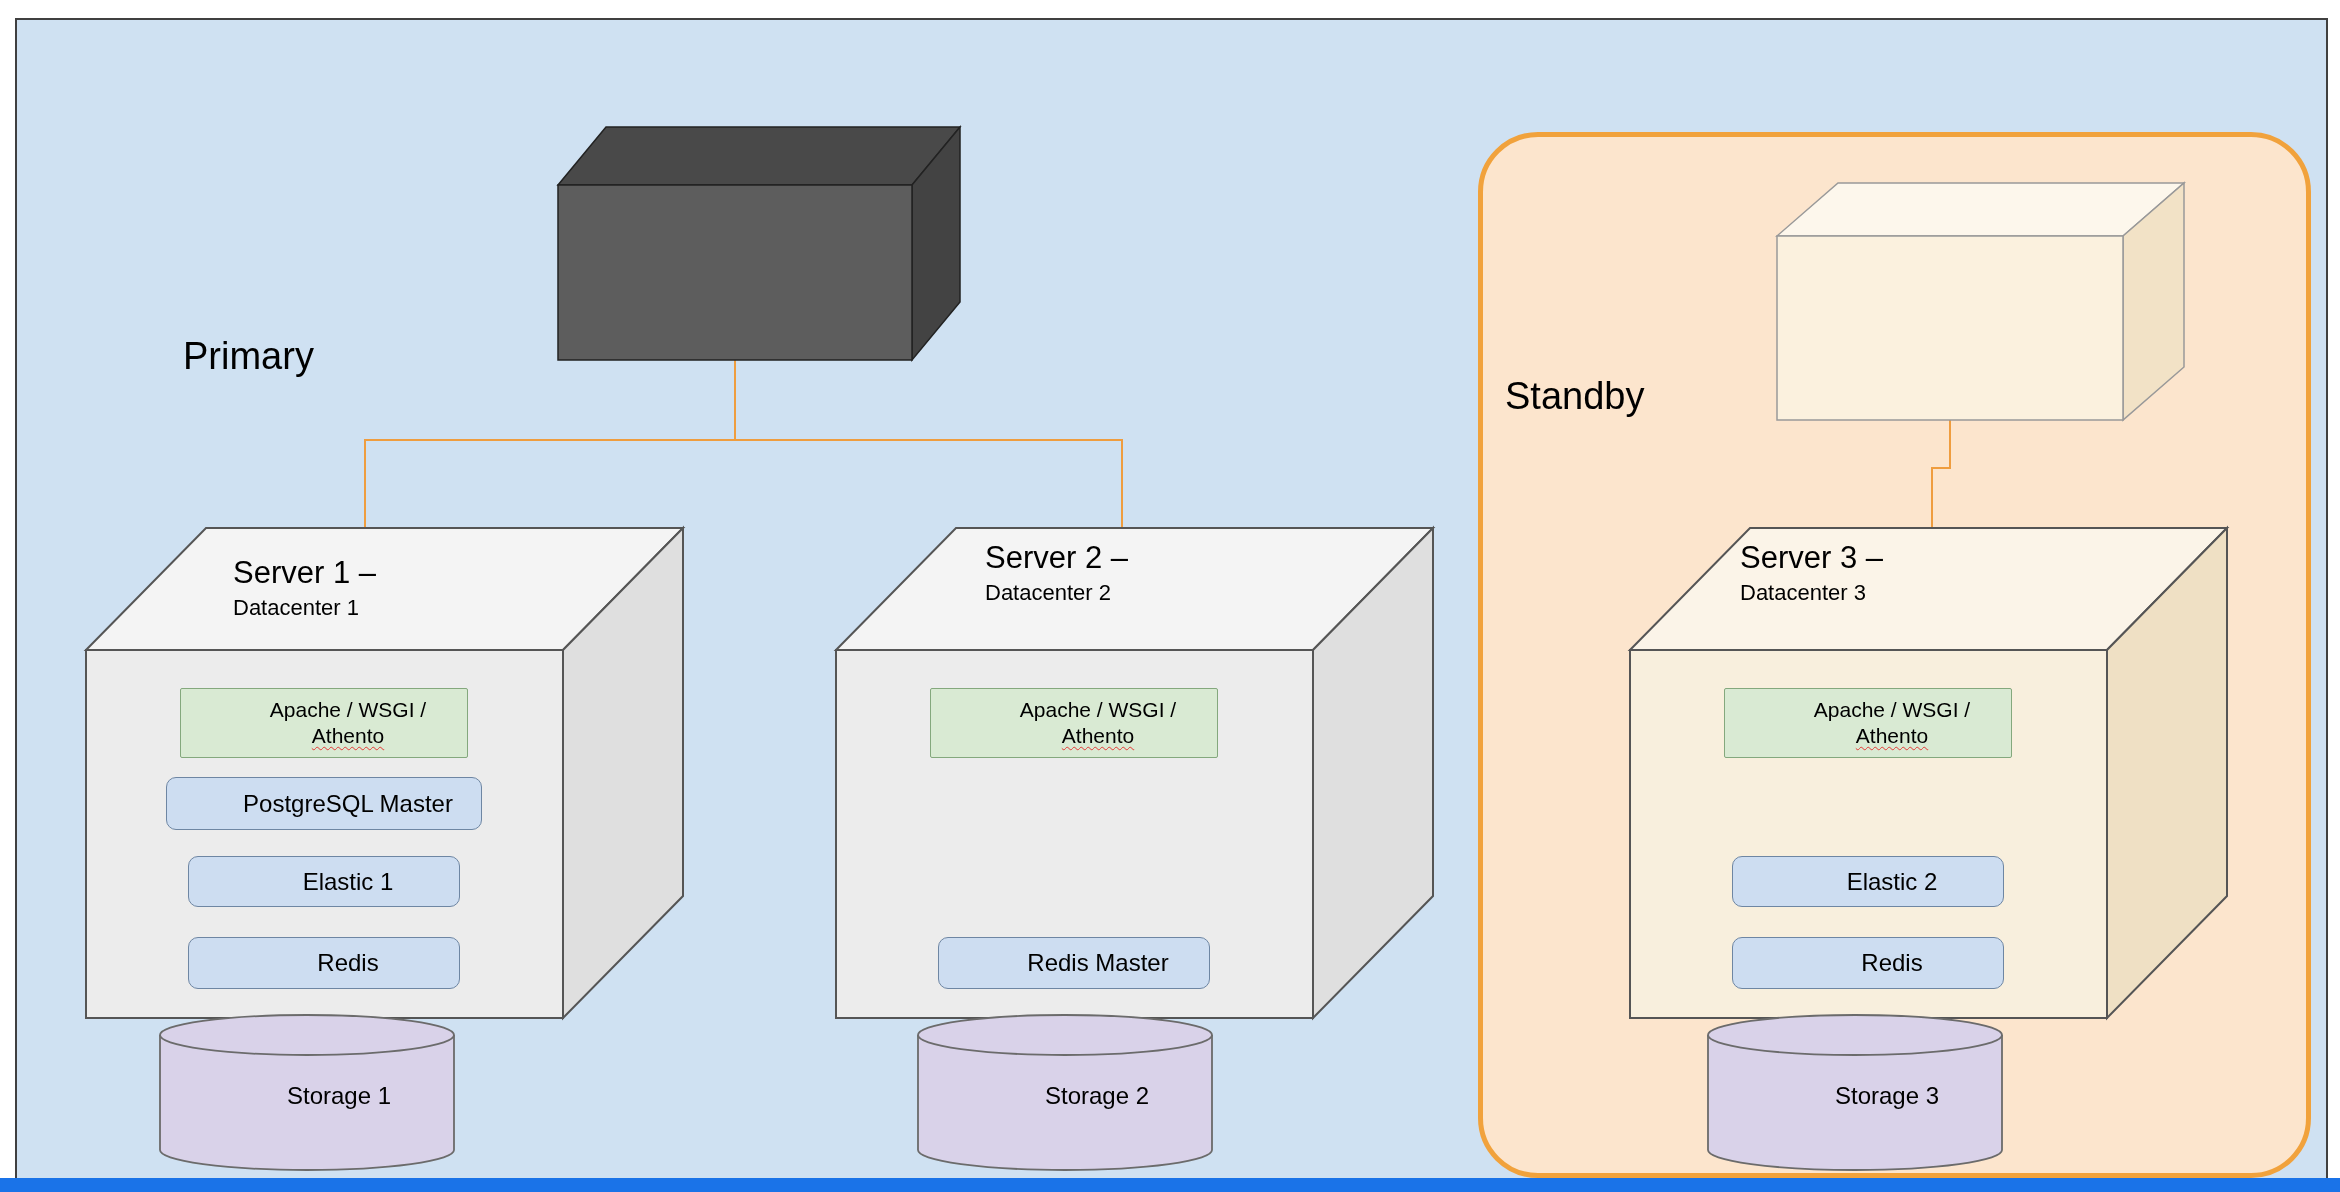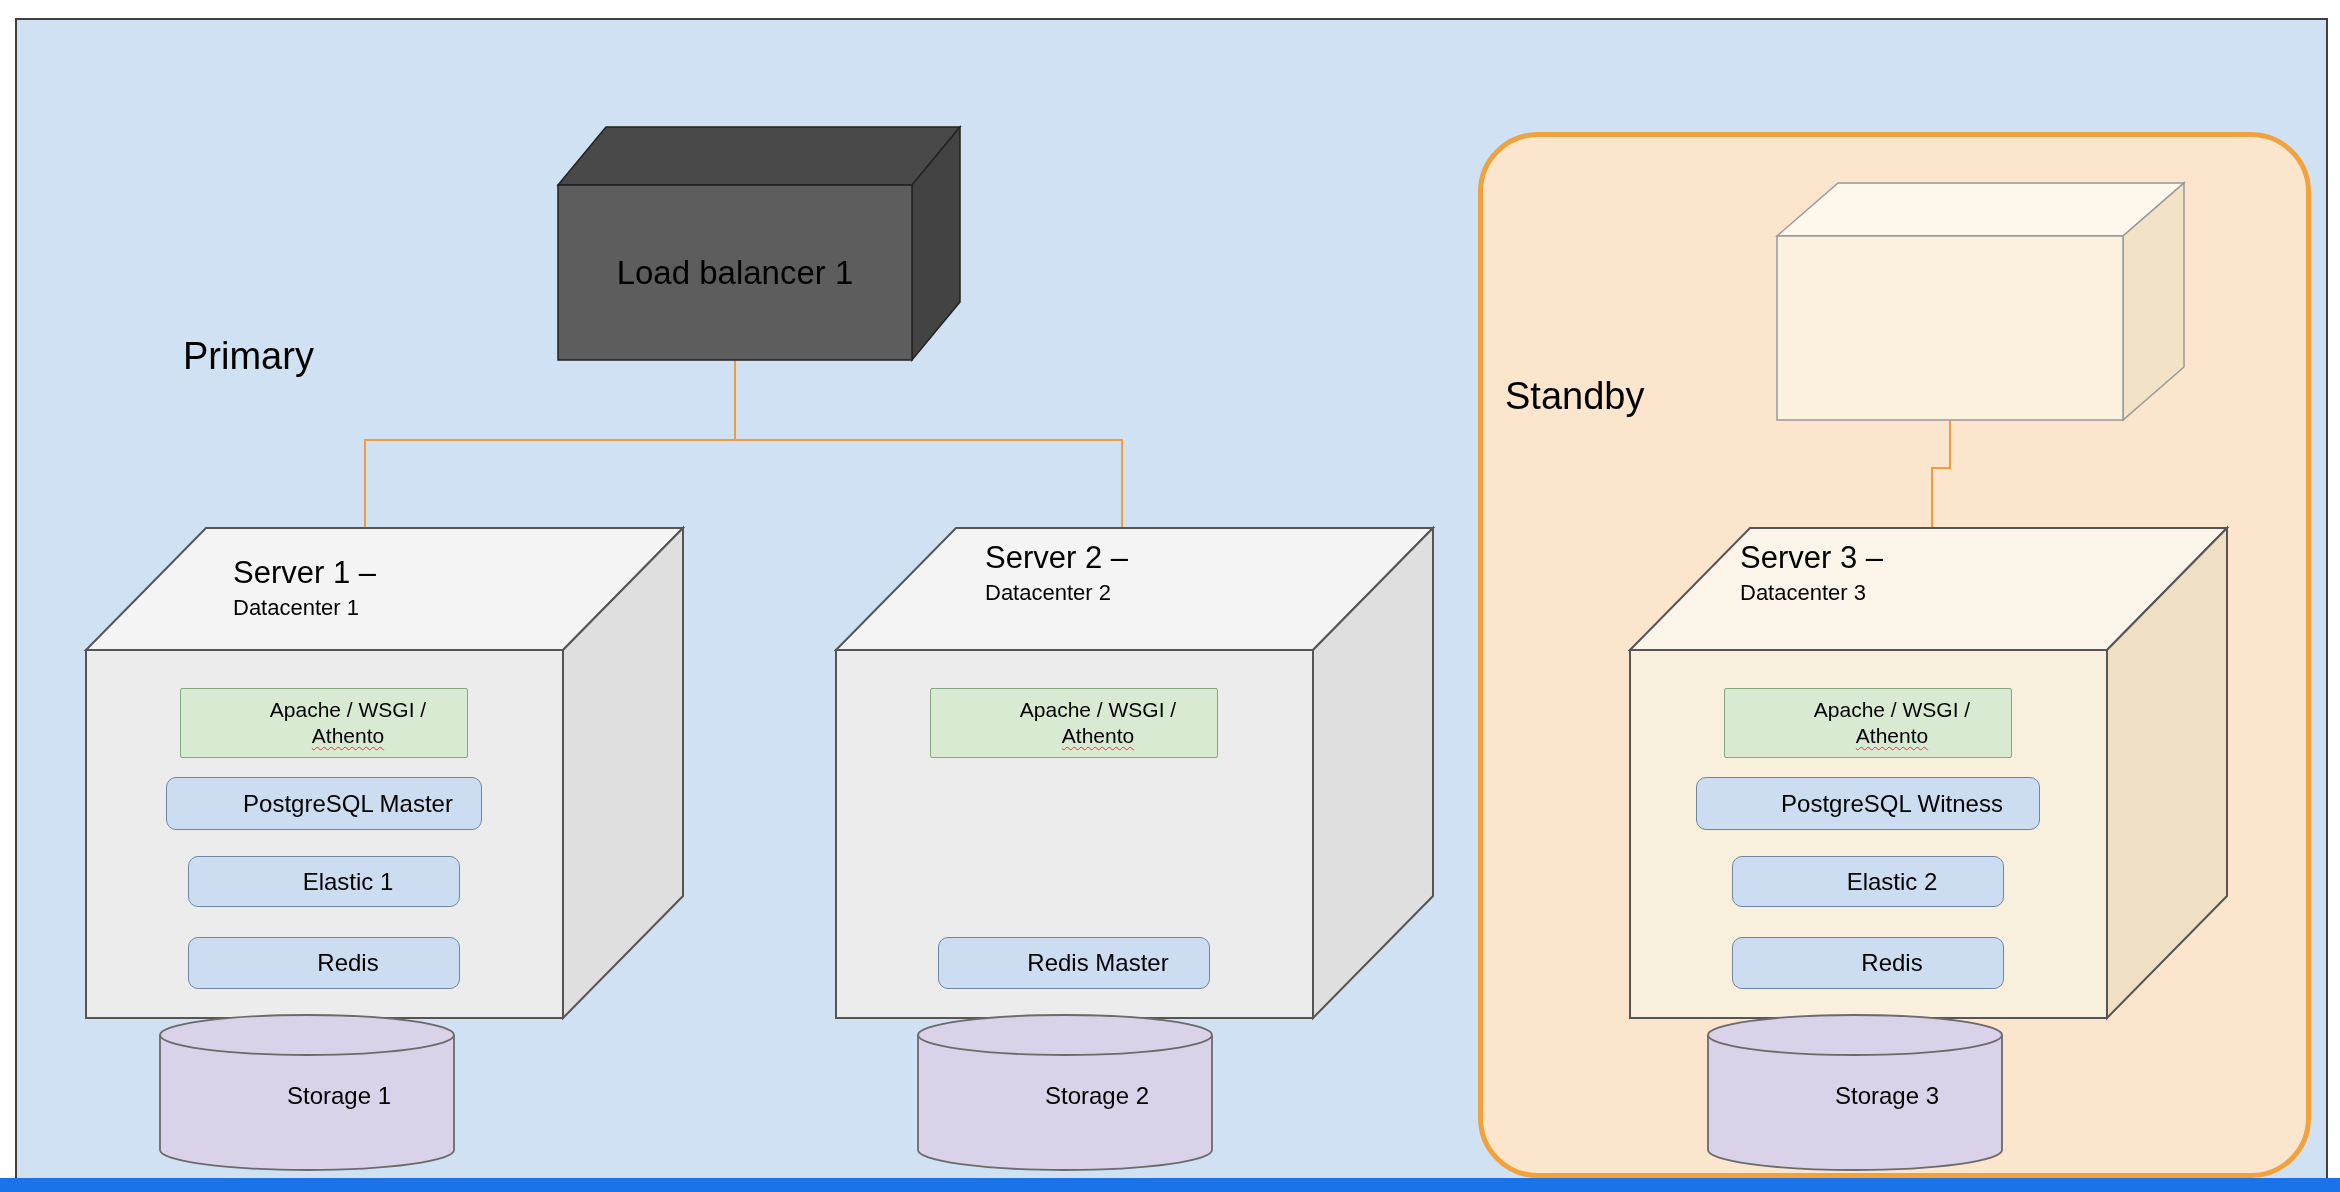--- a/index.html
+++ b/index.html
@@ -136,21 +136,20 @@
     </g>
     <g>
       <path d="M1708 1035 A147 20 0 0 1 2002 1035 L2002 1150 A147 20 0 0 1 1708 1150 Z" fill="#d9d2e9" stroke="#6b6b6b" stroke-width="1.8"></path>
       <path d="M1708 1035 A147 20 0 0 0 2002 1035" fill="none" stroke="#6b6b6b" stroke-width="1.8"></path>
     </g>
   </svg>
 
   <div class="region-label" style="left:183px; top:332px;">Primary</div>
   <div class="region-label" style="left:1505px; top:372px;">Standby</div>
 
-  <div class="lb-label lb1-label">Load balancer 1</div>
 
   <div class="server-title" style="left:233px; top:553px;">
     <div class="st-line1">Server 1 –</div>
     <div class="st-line2">Datacenter 1</div>
   </div>
   <div class="chip chip-green" style="left:180px; top:688px; width:288px; height:70px;">
     <span>Apache / WSGI /</span>
     <span class="misspelled">Athento</span>
   </div>
   <div class="chip chip-blue" style="left:166px; top:777px; width:316px; height:53px;">PostgreSQL Master</div>
@@ -170,19 +169,18 @@
   <div class="storage-label" style="left:918px; top:1078px;">Storage 2</div>
 
   <div class="server-title" style="left:1740px; top:538px;">
     <div class="st-line1">Server 3 –</div>
     <div class="st-line2">Datacenter 3</div>
   </div>
   <div class="chip chip-green" style="left:1724px; top:688px; width:288px; height:70px;">
     <span>Apache / WSGI /</span>
     <span class="misspelled">Athento</span>
   </div>
-  <div class="chip chip-blue" style="left:1696px; top:777px; width:344px; height:53px;">PostgreSQL Witness</div>
   <div class="chip chip-blue" style="left:1732px; top:856px; width:272px; height:51px;">Elastic 2</div>
   <div class="chip chip-blue" style="left:1732px; top:937px; width:272px; height:52px;">Redis</div>
   <div class="storage-label" style="left:1708px; top:1078px;">Storage 3</div>
 
   <div class="bottom-bar"></div>
 </div>
 
 </body></html>

